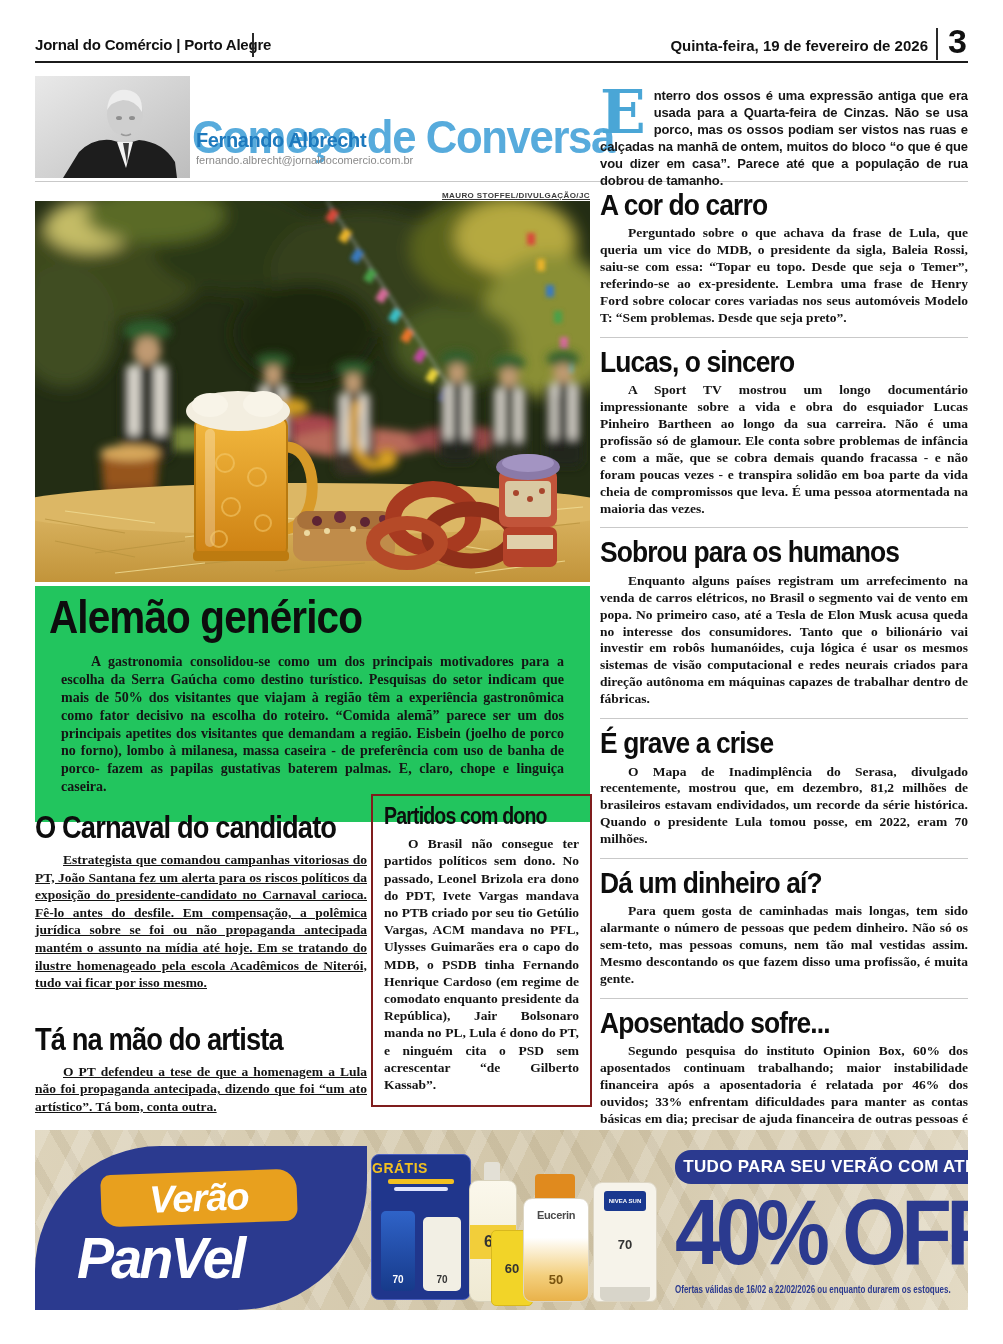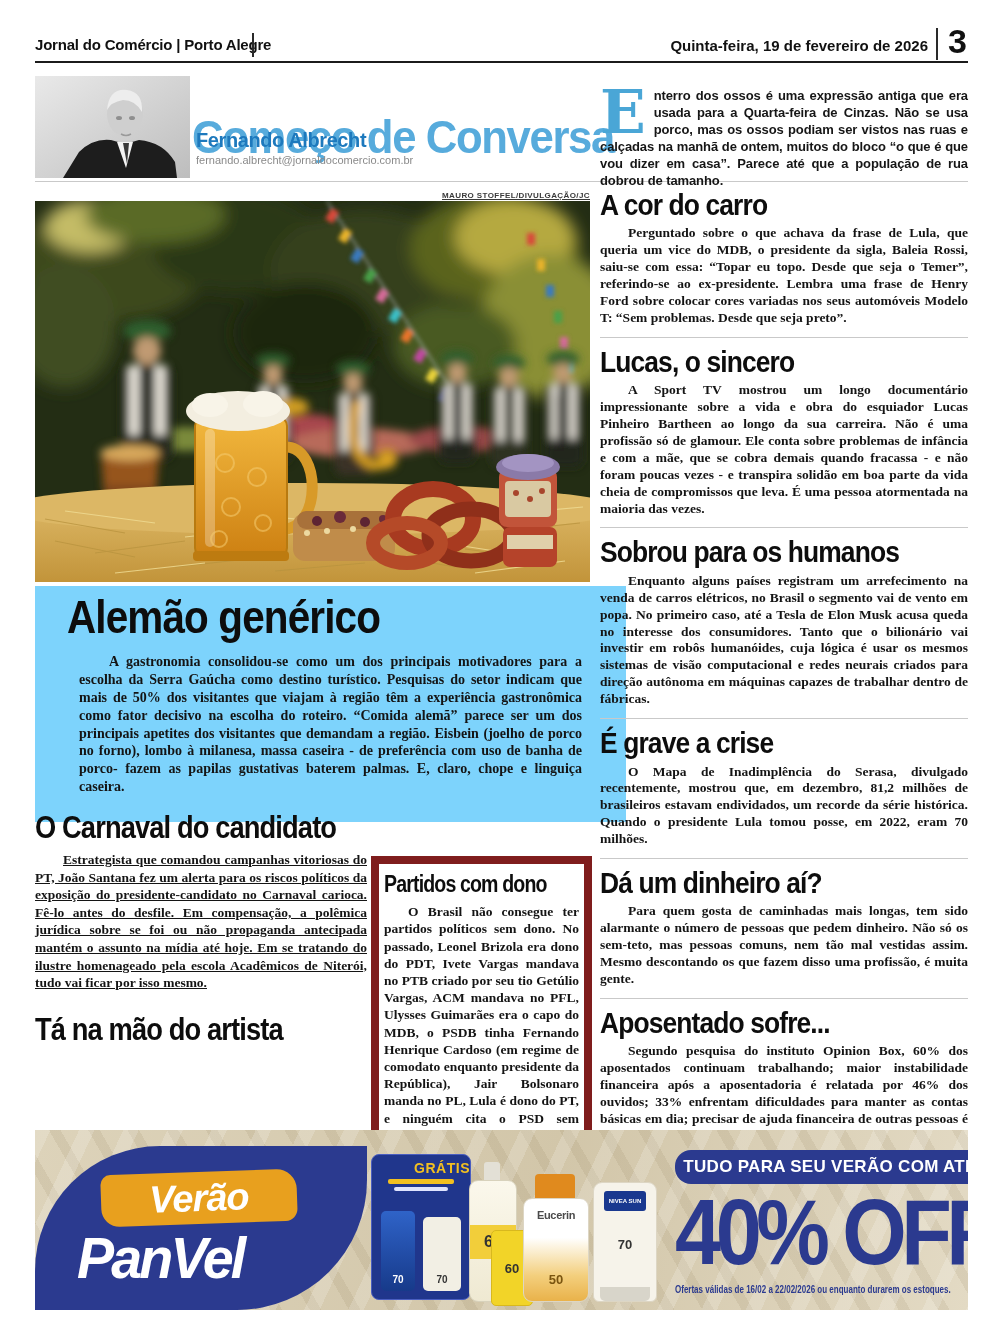--- a/index.html
+++ b/index.html
@@ -32,32 +32,32 @@
   
   .photo-credit{position:absolute;left:35px;top:191px;width:555px;text-align:right;
                 font:700 8px "Liberation Sans",sans-serif;color:#3a3a3a;letter-spacing:.4px;text-decoration:underline;}
   .photo{position:absolute;left:35px;top:201px;width:555px;height:381px;overflow:hidden;background:#222c14;}
 
   
   .headline{font-family:"Liberation Sans",sans-serif;font-weight:700;color:#0d0d0d;
             letter-spacing:-1px;transform:scaleX(.88);transform-origin:0 50%;white-space:nowrap;margin:0;}
 
   
-  .lead-box{position:absolute;left:35px;top:586px;width:527px;background:#7dd3fc;padding:8px 32px 14px;}
+  .lead-box{position:absolute;left:35px;top:586px;width:527px;background:#22c55e;padding:8px 14px 14px;}
   .lead-box .headline{font-size:46px;line-height:1.02;margin-bottom:10px;}
   .lead-box p{margin:12px;font:700 14px/17.9px "Liberation Serif",serif;text-align:justify;text-indent:30px;}
 
   
   .left-flow{position:absolute;left:35px;top:812px;width:332px;}
   .left-flow .headline{font-size:31px;line-height:1.0;margin-bottom:8px;}
   .left-flow p{margin:0;font:700 13.5px/17.6px "Liberation Serif",serif;text-align:justify;text-indent:28px;text-decoration:underline;}
-  .left-flow article + article{margin-top:22px;}
-
-  
-  .boxed{position:absolute;left:371px;top:856px;width:195px;border:8px solid #7f1d1d;padding:8px 5px 12px;}
+  .left-flow article + article{margin-top:32px;}
+
+  
+  .boxed{position:absolute;left:371px;top:794px;width:195px;border:2px solid #7f1d1d;padding:8px 11px 12px;}
   .boxed .headline{font-size:23px;line-height:1.05;transform:scaleX(.85);margin-bottom:7px;}
   .boxed p{margin:0;font:700 13.5px/17.2px "Liberation Serif",serif;text-align:justify;text-indent:24px;}
 
   
   .right-col{position:absolute;left:600px;top:190px;width:368px;}
   .right-col section{margin:0;}
   .right-col section + section{border-top:1px solid #c9c9c9;margin-top:10px;padding-top:9px;}
   .right-col .headline{font-size:30px;line-height:.98;margin-bottom:6px;}
   .right-col p{margin:0;font:700 13.5px/16.9px "Liberation Serif",serif;text-align:justify;text-indent:28px;}
 
@@ -71,21 +71,21 @@
            border-radius:125px 0 130px 0;}
   .verao-stroke{position:absolute;left:66px;top:26px;width:196px;height:52px;background:#e8a01e;
                 border-radius:10px 20px 12px 18px;transform:rotate(-2deg);
                 display:flex;align-items:center;justify-content:center;}
   .verao-stroke span{font:700 italic 38px "Liberation Sans",sans-serif;color:#fff;letter-spacing:-1px;}
   .panvel{position:absolute;left:42px;top:78px;font:700 italic 58px "Liberation Sans",sans-serif;
           color:#fff;letter-spacing:-3px;transform:scaleX(.96);transform-origin:0 0;}
 
   .ad-products{position:absolute;left:332px;top:8px;width:305px;height:172px;}
   .p-box{position:absolute;left:4px;top:16px;width:98px;height:144px;background:#20368c;border:1px solid #4a5ec0;border-radius:8px;}
-  .p-gratis{margin-top:5px;text-align:right;font:700 14px "Liberation Sans",sans-serif;color:#f2c020;letter-spacing:.5px;}
+  .p-gratis{margin-top:5px;text-align:left;font:700 14px "Liberation Sans",sans-serif;color:#f2c020;letter-spacing:.5px;}
   .p-bar{height:5px;background:#f2c020;border-radius:2px;margin:3px auto 0;}
   .b1{width:66px;} .b2{width:54px;background:#dfe4ff;height:4px;}
   .p-box-bottle{position:absolute;left:9px;top:56px;width:34px;height:80px;background:linear-gradient(#2f63c8,#173a8a);border-radius:5px;}
   .p-box-tube{position:absolute;left:51px;top:62px;width:38px;height:74px;background:#f2efe4;border-radius:5px;}
   .p-spf{position:absolute;bottom:6px;width:100%;text-align:center;font:700 10px "Liberation Sans",sans-serif;}
   .p-box-bottle .p-spf{color:#fff;} .p-box-tube .p-spf{color:#333;}
   .p-spray{position:absolute;left:102px;top:24px;width:46px;height:138px;}
   .p-spray-cap{width:16px;height:18px;background:#e3e0d6;margin:0 auto;border-radius:3px 3px 0 0;}
   .p-spray-body{width:46px;height:120px;background:linear-gradient(#fbf8ec,#efe9d2);border:1px solid #d8d2bc;border-radius:9px;position:relative;}
   .p-spray-band{position:absolute;top:44px;left:0;width:100%;height:34px;background:#f2ce3a;
@@ -339,20 +339,21 @@
     <p>A gastronomia consolidou-se como um dos principais motivadores para a escolha da Serra Gaúcha como destino turístico. Pesquisas do setor indicam que mais de 50% dos visitantes que viajam à região têm a experiência gastronômica como fator decisivo na escolha do roteiro. “Comida alemã” parece ser um dos principais apetites dos visitantes que demandam a região. Eisbein (joelho de porco no forno), lombo à milanesa, massa caseira - de preferência com uso de banha de porco- fazem as papilas gustativas baterem palmas. E, claro, chope e linguiça caseira.</p>
   </section>
 
   <div class="left-flow">
     <article>
       <h2 class="headline">O Carnaval do candidato</h2>
       <p>Estrategista que comandou campanhas vitoriosas do PT, João Santana fez um alerta para os riscos políticos da exposição do presidente-candidato no Carnaval carioca. Fê-lo antes do desfile. Em compensação, a polêmica jurídica sobre se foi ou não propaganda antecipada mantém o assunto na mídia até hoje. Em se tratando do ilustre homenageado pela escola Acadêmicos de Niterói, tudo vai ficar por isso mesmo.</p>
     </article>
     <article>
       <h2 class="headline">Tá na mão do artista</h2>
+      <p>O PT defendeu a tese de que a homenagem a Lula não foi propaganda antecipada, dizendo que foi “um ato artístico”. Tá bom, conta outra.</p>
     </article>
   </div>
 
   <aside class="boxed">
     <h2 class="headline">Partidos com dono</h2>
     <p>O Brasil não consegue ter partidos políticos sem dono. No passado, Leonel Brizola era dono do PDT, Ivete Vargas mandava no PTB criado por seu tio Getúlio Vargas, ACM mandava no PFL, Ulysses Guimarães era o capo do MDB, o PSDB tinha Fernando Henrique Cardoso (em regime de comodato enquanto presidente da República), Jair Bolsonaro manda no PL, Lula é dono do PT, e ninguém cita o PSD sem acrescentar “de Gilberto Kassab”.</p>
   </aside>
 
   <div class="right-col">
     <section>

